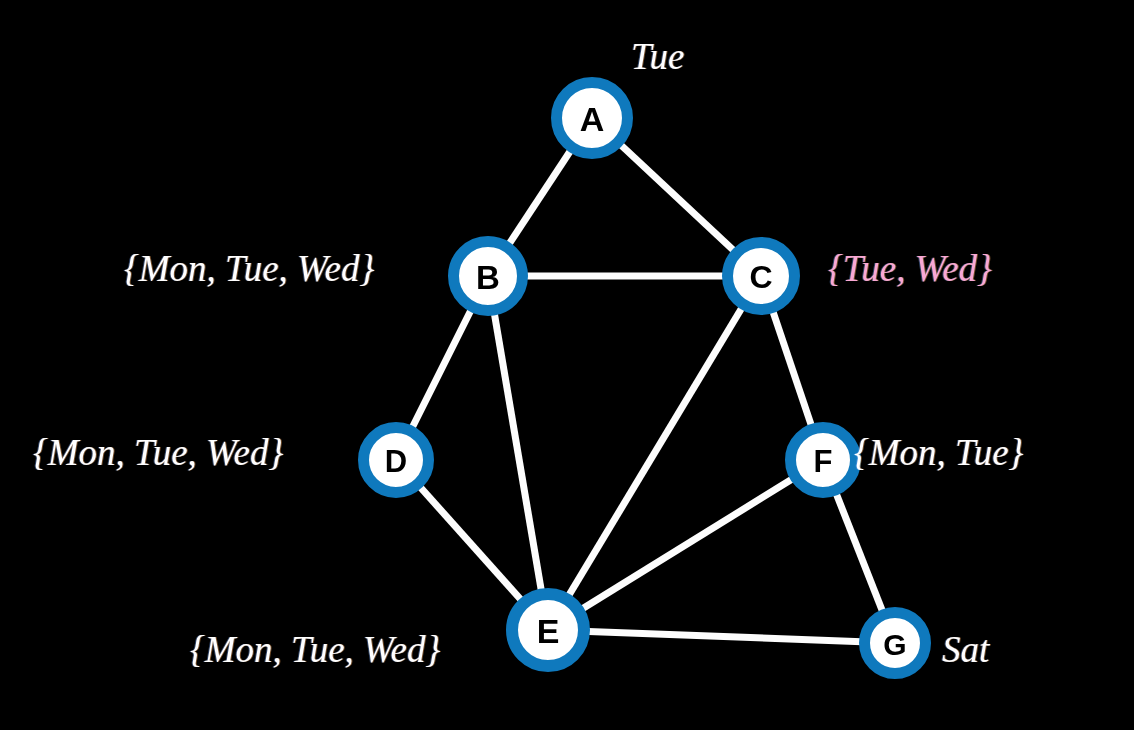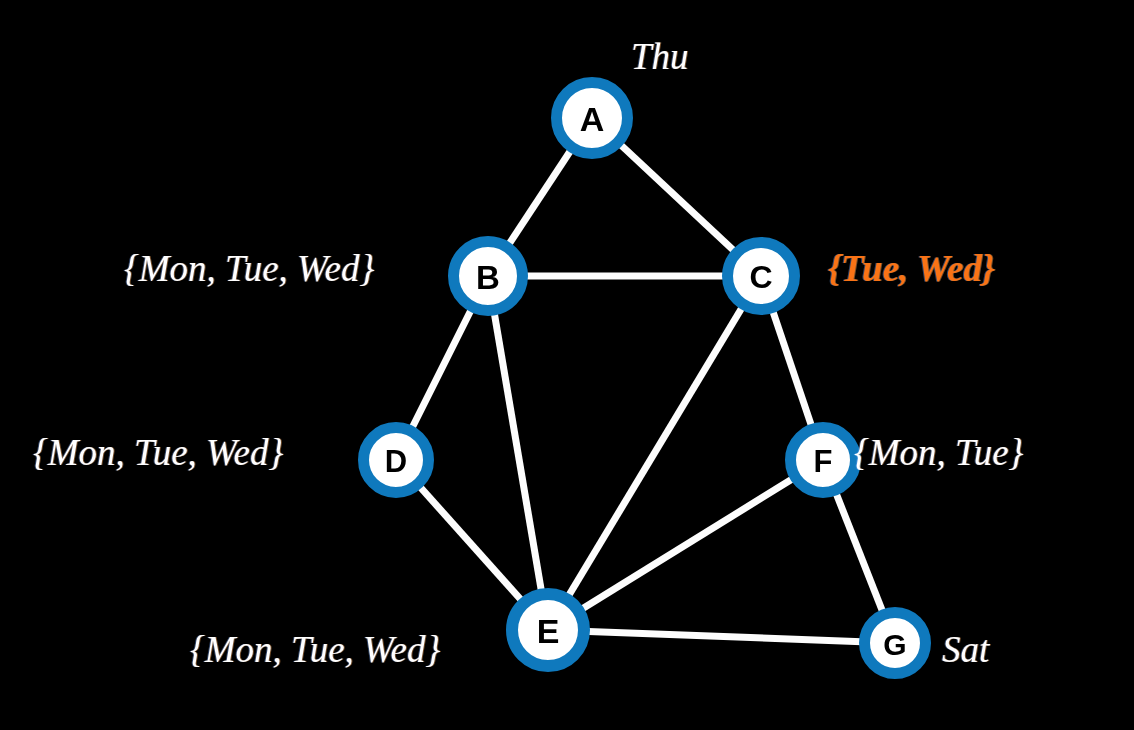--- a/index.html
+++ b/index.html
@@ -99,21 +99,21 @@
           <circle cx="823" cy="460" r="32.5" class="node-ring" fill="#ffffff" stroke="#0f79bd" stroke-width="11"></circle>
           <text x="823" y="461" class="node-letter" font-size="31" fill="#000000">F</text>
         </g>
         <g>
           <circle cx="895" cy="643" r="30.5" class="node-ring" fill="#ffffff" stroke="#0f79bd" stroke-width="11"></circle>
           <text x="895" y="644" class="node-letter" font-size="30" fill="#000000">G</text>
         </g>
       </g>
   </svg>
   <div id="labels-layer">
-      <div class="domain-label" style="left: 631px; top: 38px; font-size: 37px; color: rgb(255, 255, 255);">Thu</div>
+      <div class="domain-label" style="left: 631px; top: 38px; font-size: 37px; color: rgb(255, 255, 255);">Tue</div>
       <div class="domain-label" style="left: 124px; top: 250px; font-size: 37px; color: rgb(255, 255, 255);">{Mon, Tue, Wed}</div>
-      <div class="domain-label" style="left: 828px; top: 250px; font-size: 37px; color: #f97316; font-weight: bold;">{Tue, Wed}</div>
+      <div class="domain-label" style="left: 828px; top: 250px; font-size: 37px; color: #f9a8d4;">{Tue, Wed}</div>
       <div class="domain-label" style="left: 33px; top: 434px; font-size: 37px; color: rgb(255, 255, 255);">{Mon, Tue, Wed}</div>
       <div class="domain-label" style="left: 854px; top: 434px; font-size: 37px; color: rgb(255, 255, 255);">{Mon, Tue}</div>
       <div class="domain-label" style="left: 190px; top: 631px; font-size: 37px; color: rgb(255, 255, 255);">{Mon, Tue, Wed}</div>
       <div class="domain-label" style="left: 942px; top: 631px; font-size: 37px; color: rgb(255, 255, 255);">Sat</div>
     </div>
 </div>
 
 </body></html>

